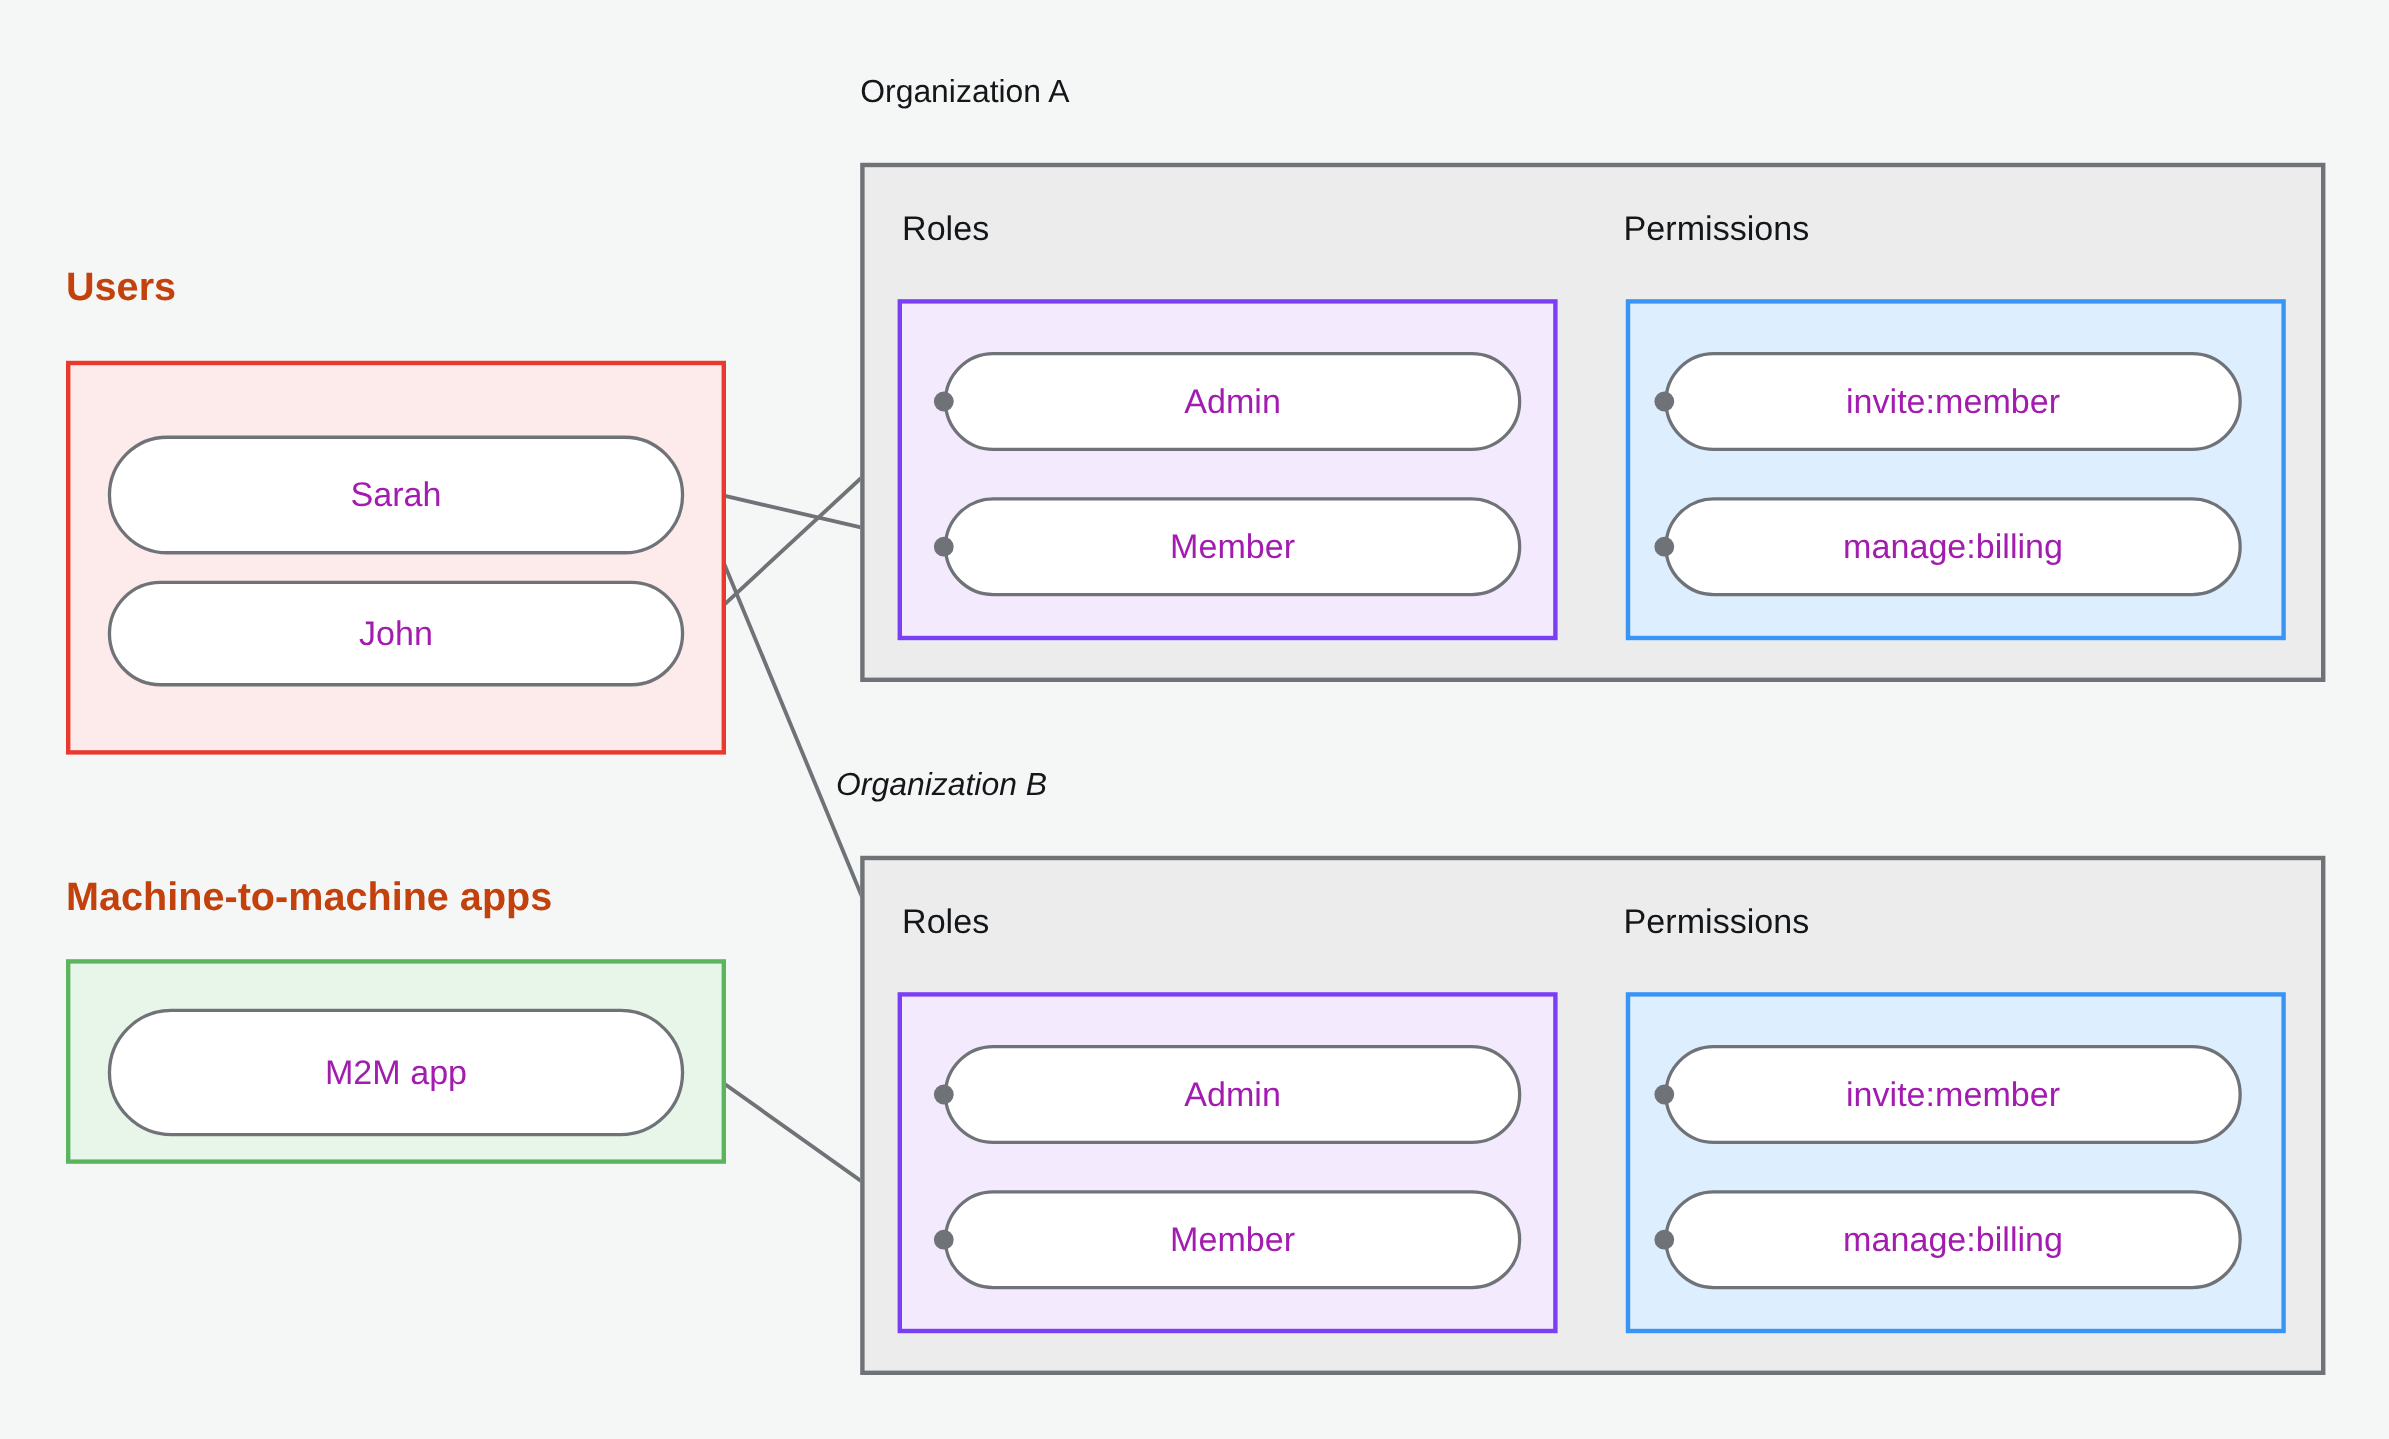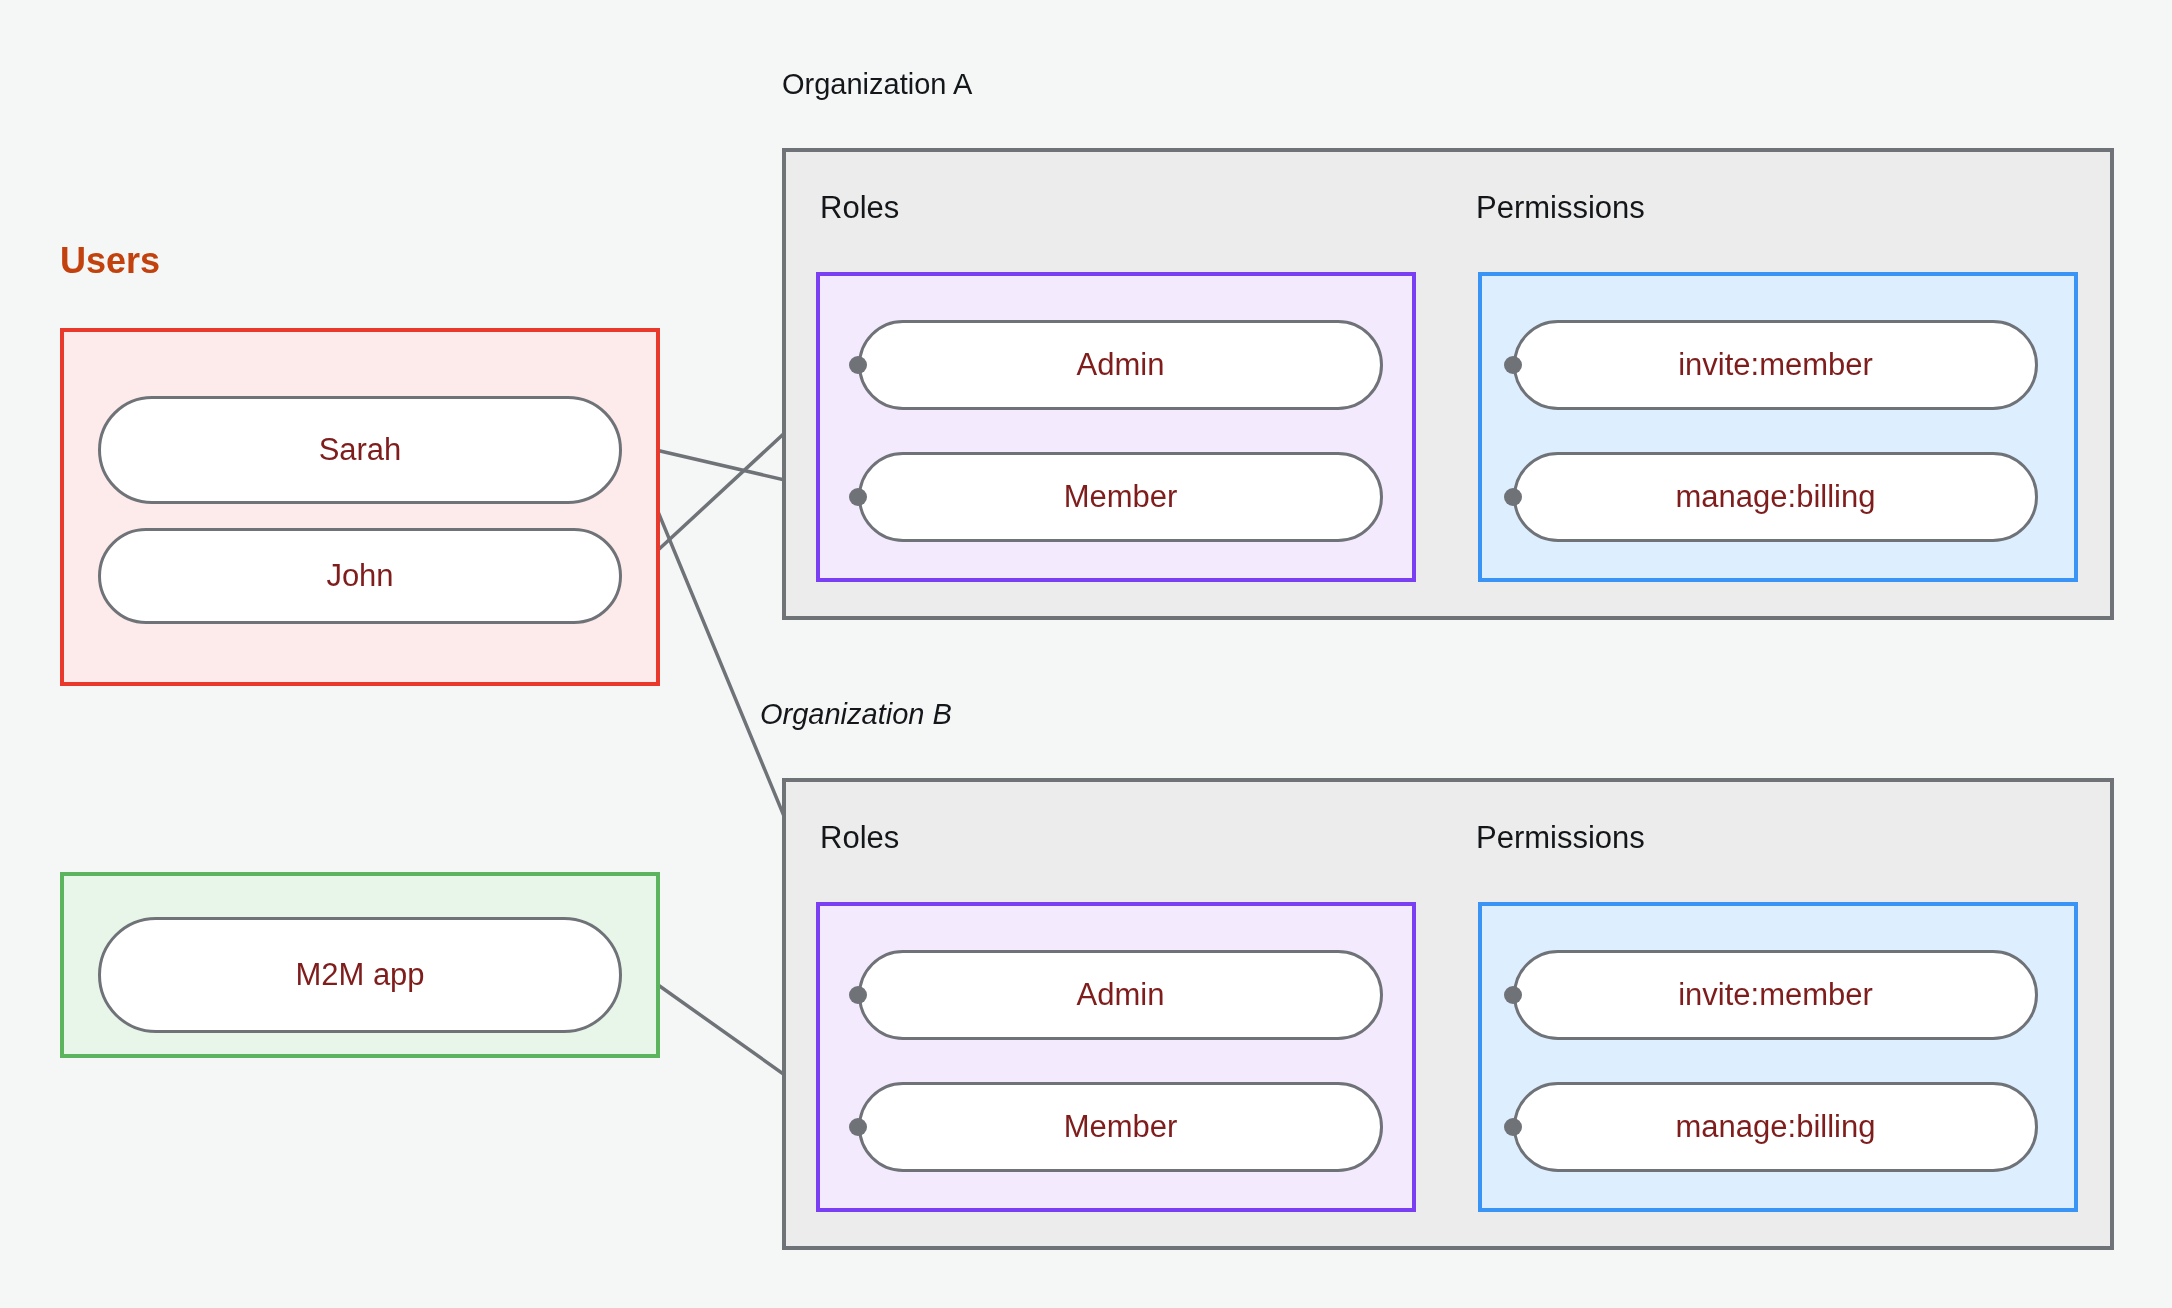--- a/index.html
+++ b/index.html
@@ -55,21 +55,21 @@
   .pill{
     position:absolute;
     box-sizing:border-box;
     background:#ffffff;
     border:3px solid #6f7378;
     border-radius:999px;
     display:flex;
     align-items:center;
     justify-content:center;
     font-size:31px;
-    color:#7f1d1d;
+    color:#a21caf;
     z-index:3;
     white-space:nowrap;
   }
 
   
   .dot{
     position:absolute;
     width:18px;height:18px;
     margin-left:-9px;margin-top:-9px;
     border-radius:50%;
@@ -108,20 +108,21 @@
   </svg>
 
   <div class="group-title" style="left:60px;top:240px;">Users</div>
 
   <div class="box box-users" style="left:60px;top:328px;width:600px;height:358px;"></div>
 
   <div class="pill" style="left:98px;top:396px;width:524px;height:108px;">Sarah</div>
 
   <div class="pill" style="left:98px;top:528px;width:524px;height:96px;">John</div>
 
+  <div class="group-title" style="left:60px;top:794px;">Machine-to-machine apps</div>
 
   <div class="box box-m2m" style="left:60px;top:872px;width:600px;height:186px;"></div>
 
   <div class="pill" style="left:98px;top:917px;width:524px;height:116px;">M2M app</div>
 
   <div class="org-title" style="left:782px;top:68px;">Organization A</div>
 
   <div class="box box-org" style="left:782px;top:148px;width:1332px;height:472px;"></div>
 
   <div class="inner-title" style="left:820px;top:190px;">Roles</div>

